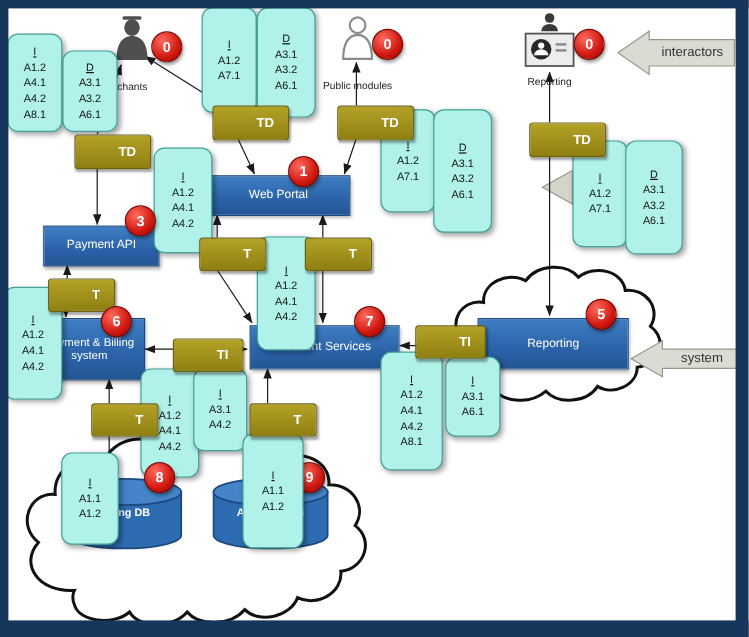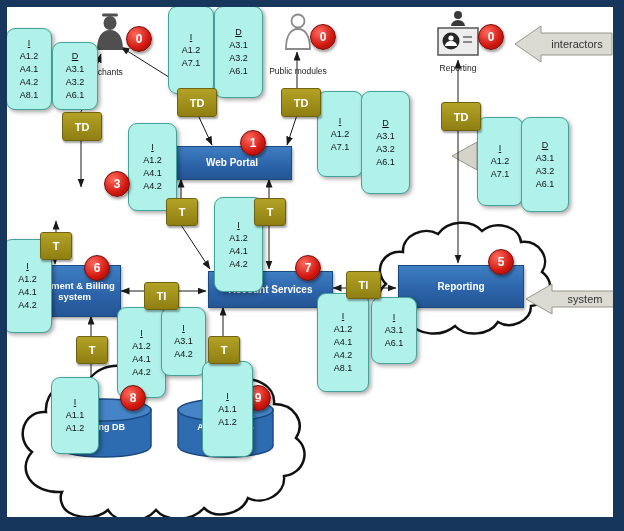--- a/index.html
+++ b/index.html
@@ -1,27 +1,27 @@
 <!DOCTYPE html>
 <html><head>
 <meta charset="utf-8">
 <style>
   html,body{margin:0;padding:0;background:#fff;}
   .frame{position:relative;width:624px;height:531px;background:#ffffff;overflow:hidden;
          font-family:"Liberation Sans",sans-serif;}
   .layer{position:absolute;left:0;top:0;z-index:1;}
   .fb{position:absolute;background:#16365c;z-index:50;}
   .sys{position:absolute;z-index:3;display:flex;align-items:center;justify-content:center;
-       text-align:center;color:#fff;font-weight:bold;font-size:10px;line-height:1.2;
+       text-align:center;color:#fff;font-weight:normal;font-size:10px;line-height:1.2;
        background:linear-gradient(180deg,#3e7ec2 0%,#2b62a8 60%,#245694 100%);
        border:1px solid #1c4a80;box-shadow:1px 2px 3px rgba(0,0,0,.35);}
   .marker{position:absolute;z-index:7;display:flex;align-items:center;justify-content:center;
        color:#fff;font-weight:bold;font-size:11px;
        background:linear-gradient(180deg,#b3a226,#8f7f12);
-       border:1.5px solid #6e6110;border-radius:3px;box-shadow:1px 2px 2px rgba(0,0,0,.35);}
+       border:1.5px solid #6e6110;border-radius:3px;box-shadow:1px 2px 2px rgba(0,0,0,.35);padding-left:24px;}
   .card{position:absolute;z-index:6;background:#b0f1e9;border:1.5px solid #43a398;
        border-radius:9px;box-shadow:2px 2px 4px rgba(0,0,0,.35);
        display:flex;flex-direction:column;align-items:center;justify-content:center;
        font-size:9px;color:#111;line-height:13px;}
   .card .hd{text-decoration:underline;}
   .badge{position:absolute;z-index:8;width:24px;height:24px;border-radius:50%;
        background:radial-gradient(circle at 35% 30%, #ff6a5e, #d01810 60%, #8f0b06);
        border:1px solid #7a0a05;color:#fff;font-weight:bold;font-size:12px;
        display:flex;align-items:center;justify-content:center;
        box-shadow:1px 2px 3px rgba(0,0,0,.4);}
@@ -111,20 +111,21 @@
       <rect x="438" y="28" width="40" height="27" fill="#ededed" stroke="#555" stroke-width="1.5"></rect>
       <circle cx="451" cy="41" r="8.5" fill="#262626"></circle>
       <circle cx="451" cy="38" r="2.6" fill="#ffffff"></circle>
       <path d="M445,46 a6,5 0 0 1 12,0 z" fill="#ffffff"></path>
       <rect x="463" y="36" width="9" height="2" fill="#8a8a8a"></rect>
       <rect x="463" y="41" width="9" height="2" fill="#8a8a8a"></rect>
     </g>
   </svg>
 
   <div class="sys" style="left:172px;top:146px;width:118px;height:32px">Web Portal</div>
+  <div class="sys" style="left:36px;top:188px;width:95px;height:32px">Payment API</div>
   <div class="sys" style="left:28px;top:265px;width:91px;height:50px;font-size:9.5px">Payment &amp; Billing system</div>
   <div class="sys" style="left:208px;top:271px;width:123px;height:35px">Account Services</div>
   <div class="sys" style="left:398px;top:265px;width:124px;height:41px">Reporting</div>
 
   <div class="marker" style="left:62px;top:112px;width:38px;height:27px">TD</div>
   <div class="marker" style="left:177px;top:88px;width:38px;height:27px">TD</div>
   <div class="marker" style="left:281px;top:88px;width:38px;height:27px">TD</div>
   <div class="marker" style="left:441px;top:102px;width:38px;height:27px">TD</div>
   <div class="marker" style="left:166px;top:198px;width:30px;height:26px">T</div>
   <div class="marker" style="left:254px;top:198px;width:30px;height:26px">T</div>

